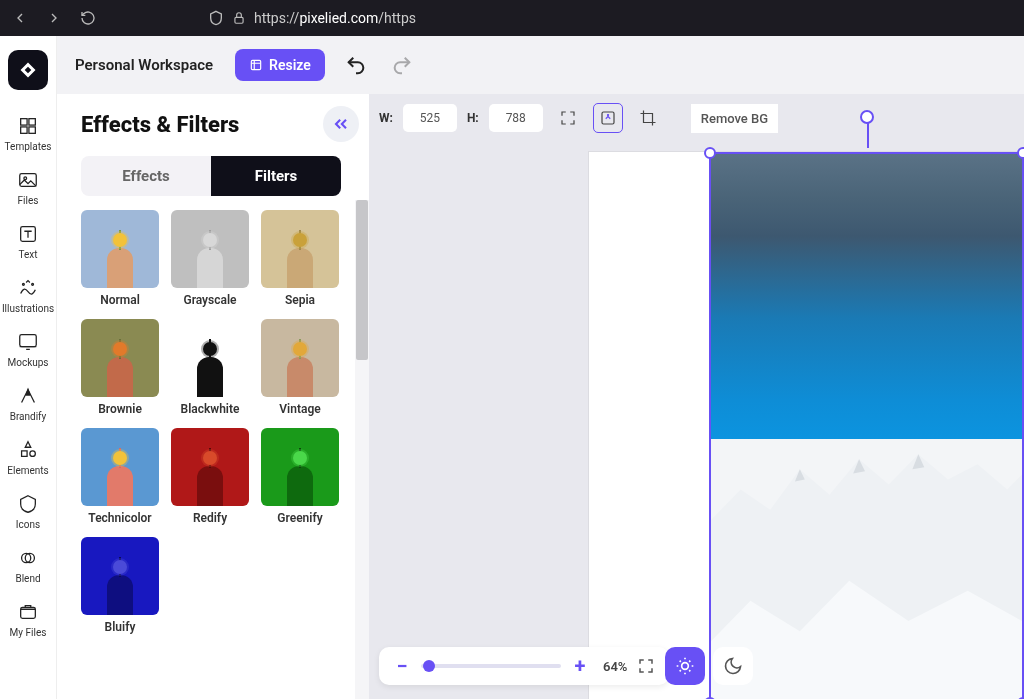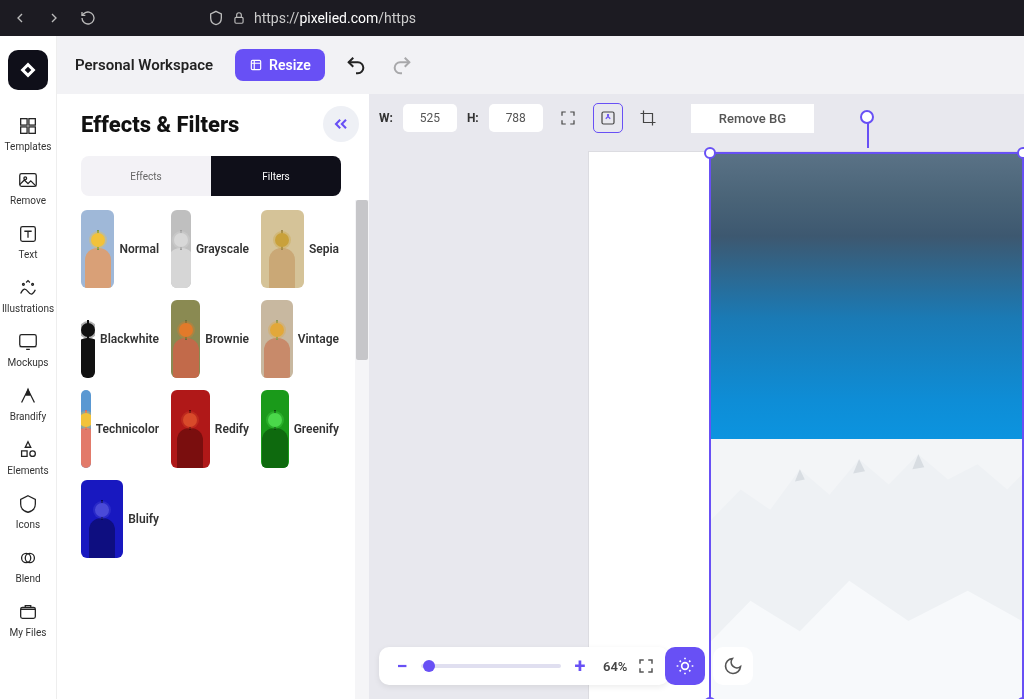--- a/index.html
+++ b/index.html
@@ -21,37 +21,37 @@
 .ws-name{font-size:15px;font-weight:600;color:#222}
 .resize-btn{background:#6850f5;color:#fff;border:none;border-radius:8px;padding:8px 14px;font-size:14px;font-weight:600;display:flex;align-items:center;gap:6px;cursor:pointer;margin-left:6px}
 .hist-btn{width:30px;height:30px;display:flex;align-items:center;justify-content:center;color:#333}
 .hist-btn.dis{opacity:.35}
 .content{flex:1;display:flex;position:relative;overflow:hidden}
 .panel{width:312px;background:#fff;display:flex;flex-direction:column;padding:12px 10px 0 24px;position:relative}
 .panel-head{display:flex;align-items:center;justify-content:space-between;margin-bottom:14px}
 .panel-title{font-size:22px;font-weight:800;color:#111}
 .collapse{width:36px;height:36px;border-radius:18px;background:#eef0f5;display:flex;align-items:center;justify-content:center;color:#6850f5}
 .tabs{display:flex;background:#f3f2f6;border-radius:8px;height:40px;margin-bottom:14px;overflow:hidden;max-width:260px}
-.tab{flex:1;display:flex;align-items:center;justify-content:center;font-size:10px;font-weight:400;cursor:pointer;color:#666}
+.tab{flex:1;display:flex;align-items:center;justify-content:center;font-size:15px;font-weight:700;cursor:pointer;color:#666}
 .tab.active{background:#0f0f19;color:#fff}
 .grid{display:grid;grid-template-columns:repeat(3,78px);gap:12px 12px;overflow:auto;padding-right:6px;padding-bottom:20px}
-.swatch{width:78px;display:flex;flex-direction:row;align-items:center;gap:5px;cursor:pointer}
+.swatch{width:78px;display:flex;flex-direction:column;align-items:center;gap:5px;cursor:pointer}
 .thumb{width:78px;height:78px;border-radius:6px;position:relative;overflow:hidden}
 .thumb.sel{outline:2px solid #6850f5;outline-offset:-2px}
 .sw-label{font-size:12px;font-weight:600;color:#333}
 .scrollbar{position:absolute;right:0;top:106px;width:14px;height:540px;background:#f5f5f7}
 .scrollhandle{position:absolute;right:1px;top:0;width:12px;height:160px;background:#c6c6c9;border-radius:2px}
 .canvas-area{flex:1;background:#e8e8ee;position:relative}
 .toolbar{position:absolute;top:6px;left:10px;right:10px;height:36px;display:flex;align-items:center;gap:10px;z-index:5}
 .dim-lbl{font-size:12px;font-weight:700;color:#333}
 .dim-in{width:54px;height:28px;background:#fff;border:none;border-radius:5px;text-align:center;font-size:12px;color:#555}
 .tool-btn{width:30px;height:30px;display:flex;align-items:center;justify-content:center;border-radius:5px;color:#444;cursor:pointer}
 .tool-btn.active{border:1.5px solid #6850f5}
 .tool-btn svg{width:18px;height:18px;stroke:#444;fill:none;stroke-width:1.6}
-.remove-bg{background:#fff;border-radius:0;padding:7px 28px;font-size:13px;color:#555;font-weight:500;cursor:pointer}
+.remove-bg{background:#fff;border-radius:0;padding:7px 10px;font-size:13px;color:#555;font-weight:500;cursor:pointer}
 .paper{position:absolute;top:58px;left:220px;width:435px;height:552px;background:#fff;box-shadow:0 0 0 1px rgba(0,0,0,.05)}
 .img-sel{position:absolute;top:58px;left:340px;width:315px;height:552px;border:2px solid #6850f5}
 .img-content{width:100%;height:100%;background:linear-gradient(to bottom,#5a7286 0%,#4a6478 8%,#3d5870 15%,#1a7ab5 30%,#0e8dd6 45%,#0a9ae8 58%,rgba(255,255,255,0) 58%);position:relative;overflow:hidden}
 .mtn{position:absolute;bottom:0;left:0;right:0;height:48%;background:#f3f5f7}
 .mtn svg{width:100%;height:100%}
 .handle{width:12px;height:12px;background:#fff;border:2px solid #6850f5;border-radius:50%;position:absolute}
 .h-tl{top:-7px;left:-7px}.h-tr{top:-7px;right:-7px}.h-bl{bottom:-7px;left:-7px}.h-br{bottom:-7px;right:-7px}
 .rot{width:14px;height:14px;background:#fff;border:2px solid #6850f5;border-radius:50%;position:absolute;top:-44px;left:50%;transform:translateX(-50%)}
 .rot-line{position:absolute;top:-36px;left:50%;width:2px;height:30px;background:#6850f5}
 .zoombar{position:absolute;bottom:14px;left:10px;height:38px;background:#fff;border-radius:10px;display:flex;align-items:center;padding:0 14px;gap:10px;box-shadow:0 2px 6px rgba(0,0,0,.08)}
@@ -118,21 +118,21 @@
             <rect x="13" y="13" width="7" height="7"></rect>
           </svg>
           <span>Templates</span>
         </div>
         <div class="rail-item">
           <svg viewBox="0 0 24 24">
             <rect x="3" y="5" width="18" height="14" rx="2"></rect>
             <circle cx="9" cy="10" r="1.5"></circle>
             <path d="M3 17l5-5 4 4 3-3 6 6"></path>
           </svg>
-          <span>Remove</span>
+          <span>Files</span>
         </div>
         <div class="rail-item">
           <svg viewBox="0 0 24 24">
             <rect x="4" y="4" width="16" height="16" rx="2"></rect>
             <path d="M8 9h8M12 9v7"></path>
           </svg>
           <span>Text</span>
         </div>
         <div class="rail-item">
           <svg viewBox="0 0 24 24">
@@ -248,38 +248,38 @@
               <div class="thumb" style="background:#d5c398">
                 <div class="hand">
                   <div class="arm" style="background:#caa876"></div>
                   <div class="stem" style="background:#a08a50"></div>
                   <div class="flower" style="background:#c9a13a;box-shadow:0 0 0 2px #c9a13a55"></div>
                 </div>
               </div>
               <div class="sw-label">Sepia</div>
             </div>
             <div class="swatch">
+              <div class="thumb" style="background:#8a8a52">
+                <div class="hand">
+                  <div class="arm" style="background:#c26a4a"></div>
+                  <div class="stem" style="background:#6a703a"></div>
+                  <div class="flower" style="background:#e27a2a;box-shadow:0 0 0 2px #e27a2a55"></div>
+                </div>
+              </div>
+              <div class="sw-label">Brownie</div>
+            </div>
+            <div class="swatch">
               <div class="thumb" style="background:#ffffff">
                 <div class="hand">
                   <div class="arm" style="background:#111111"></div>
                   <div class="stem" style="background:#111111"></div>
                   <div class="flower" style="background:#111111;box-shadow:0 0 0 2px #11111155"></div>
                 </div>
               </div>
               <div class="sw-label">Blackwhite</div>
-            </div>
-            <div class="swatch">
-              <div class="thumb" style="background:#8a8a52">
-                <div class="hand">
-                  <div class="arm" style="background:#c26a4a"></div>
-                  <div class="stem" style="background:#6a703a"></div>
-                  <div class="flower" style="background:#e27a2a;box-shadow:0 0 0 2px #e27a2a55"></div>
-                </div>
-              </div>
-              <div class="sw-label">Brownie</div>
             </div>
             <div class="swatch">
               <div class="thumb" style="background:#c8b8a0">
                 <div class="hand">
                   <div class="arm" style="background:#c88a6a"></div>
                   <div class="stem" style="background:#8a9a5a"></div>
                   <div class="flower" style="background:#e2a83a;box-shadow:0 0 0 2px #e2a83a55"></div>
                 </div>
               </div>
               <div class="sw-label">Vintage</div>

